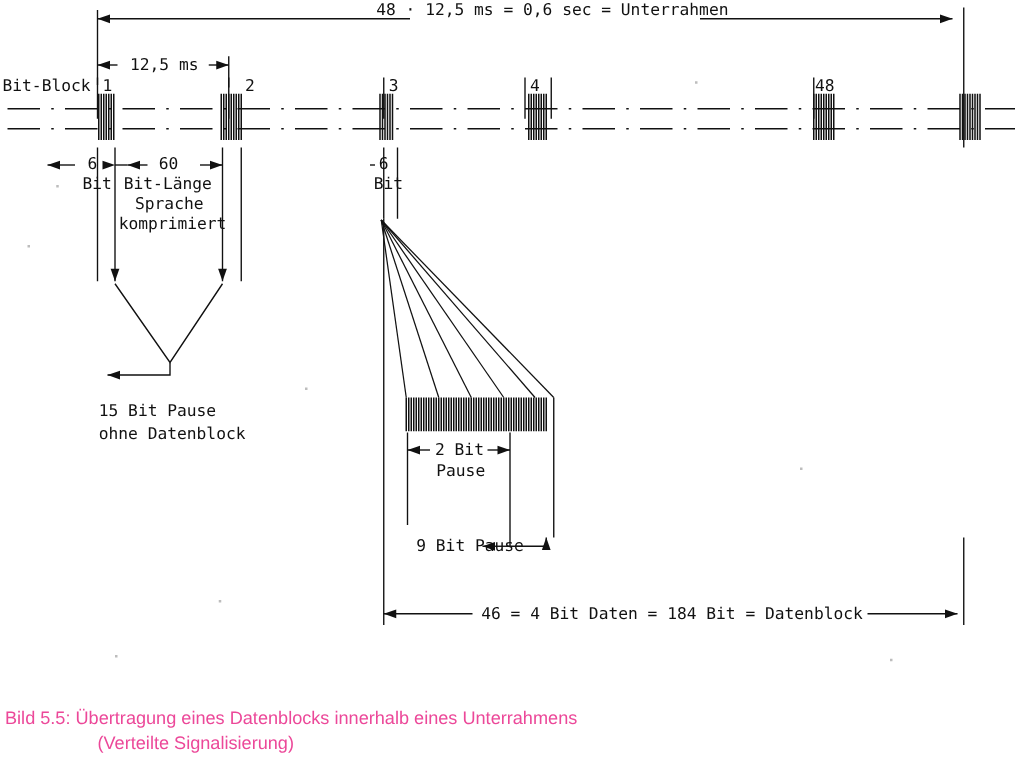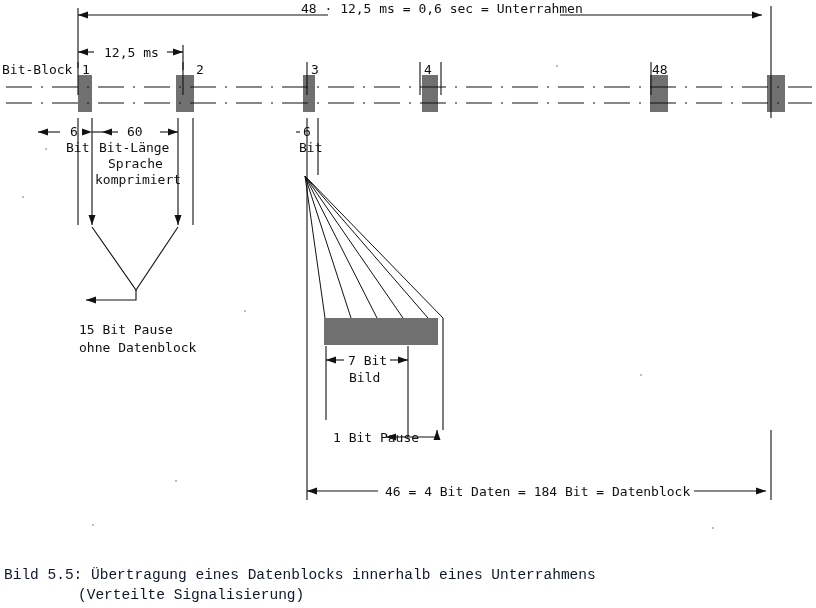--- a/index.html
+++ b/index.html
@@ -16,24 +16,24 @@
     position:absolute;
     font-family:"DejaVu Sans Mono", monospace;
     font-size:13px;
     line-height:15px;
     color:#111;
     white-space:pre;
     letter-spacing:0px;
   }
   .cap{
     position:absolute;
-    font-family:Liberation Mono, monospace;
+    font-family:Liberation Sans, sans-serif;
     font-size:14.5px;
     line-height:19px;
-    color:#0f172a;
+    color:#ec4899;
     white-space:pre;
   }
   svg{position:absolute;left:0;top:0;}
   .ln{stroke:#111;stroke-width:1.1;fill:none;}
   .ln-thin{stroke:#111;stroke-width:1;fill:none;}
   .dash{stroke:#111;stroke-width:1.2;fill:none;stroke-dasharray:26 9 2 9;}
   .burst{stroke:#111;stroke-width:1.2;}
   .noise{position:absolute;width:2px;height:2px;background:#bdbdbd;}
 </style>
 </head>
@@ -279,24 +279,24 @@
   <div class="lbl" style="left:99px;top:140px;">Bit-Länge</div>
   <div class="lbl" style="left:108px;top:156px;">Sprache</div>
   <div class="lbl" style="left:95px;top:172px;">komprimiert</div>
 
   <div class="lbl" style="left:79px;top:322px;">15 Bit Pause</div>
   <div class="lbl" style="left:79px;top:340px;">ohne Datenblock</div>
 
   <div class="lbl" style="left:303px;top:124px;">6</div>
   <div class="lbl" style="left:299px;top:140px;">Bit</div>
 
-  <div class="lbl" style="left:348px;top:353px;">7 Bit</div>
-  <div class="lbl" style="left:349px;top:370px;">Bild</div>
-
-  <div class="lbl" style="left:333px;top:430px;">1 Bit Pause</div>
+  <div class="lbl" style="left:348px;top:353px;">2 Bit</div>
+  <div class="lbl" style="left:349px;top:370px;">Pause</div>
+
+  <div class="lbl" style="left:333px;top:430px;">9 Bit Pause</div>
 
   <div class="lbl" style="left:385px;top:484px;">46 = 4 Bit Daten = 184 Bit = Datenblock</div>
 
   <div class="cap" style="left:4px;top:566px;">Bild 5.5: Übertragung eines Datenblocks innerhalb eines Unterrahmens</div>
   <div class="cap" style="left:78px;top:586px;">(Verteilte Signalisierung)</div>
 
   <div class="noise" style="left:45px;top:148px;"></div>
   <div class="noise" style="left:22px;top:196px;"></div>
   <div class="noise" style="left:244px;top:310px;"></div>
   <div class="noise" style="left:556px;top:65px;"></div>

